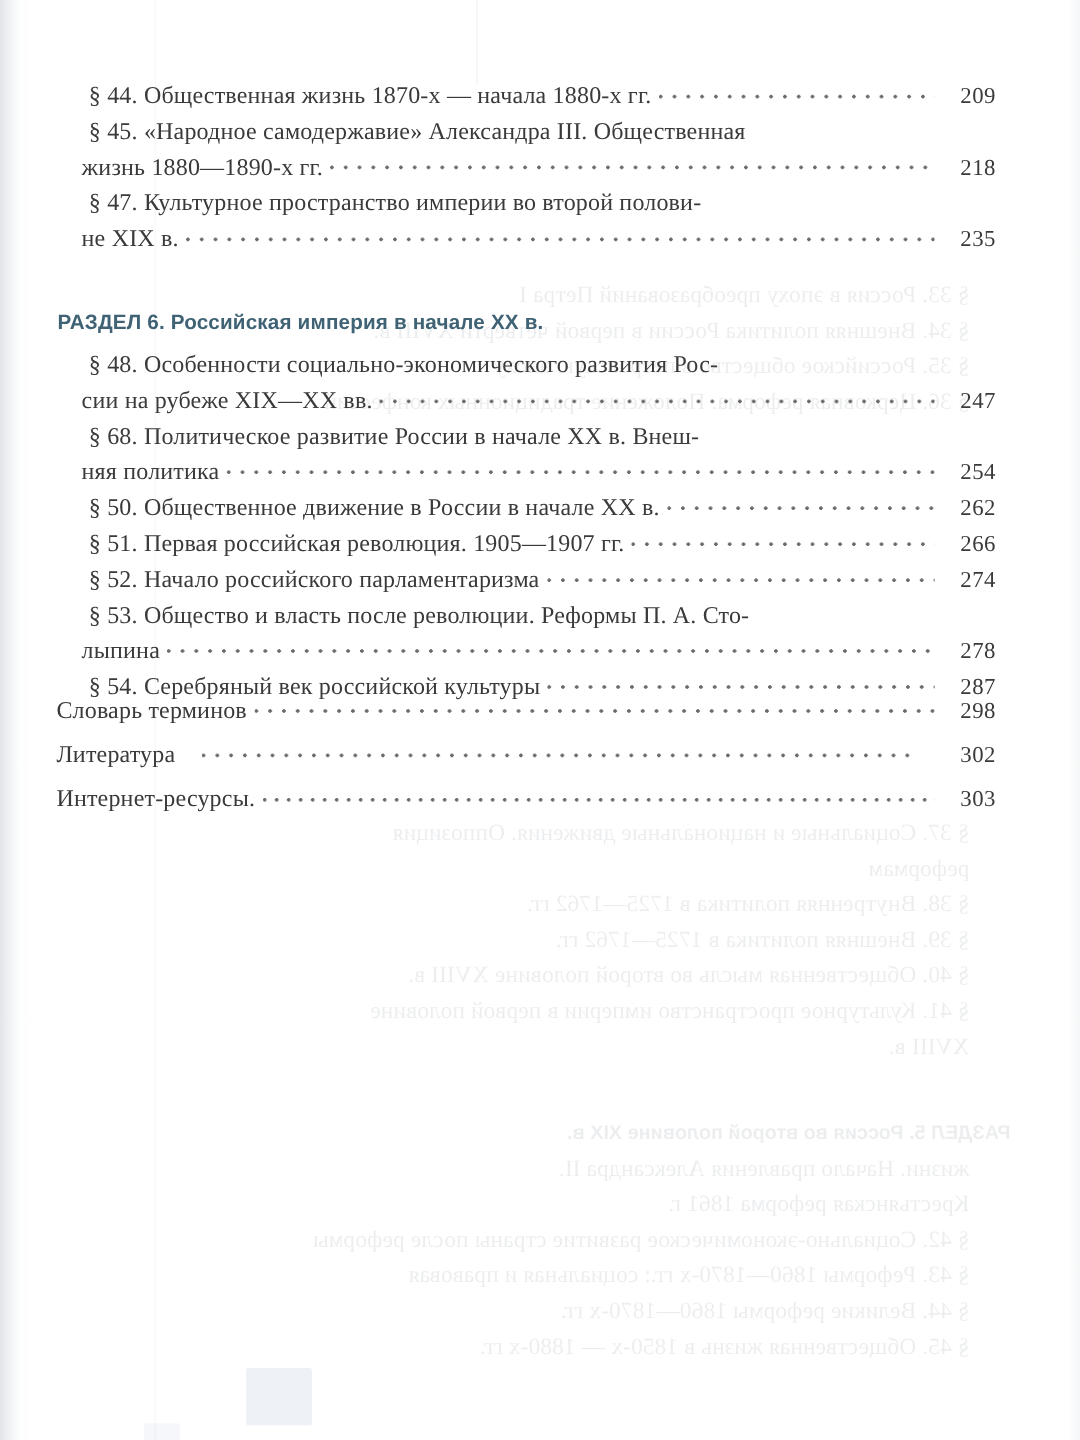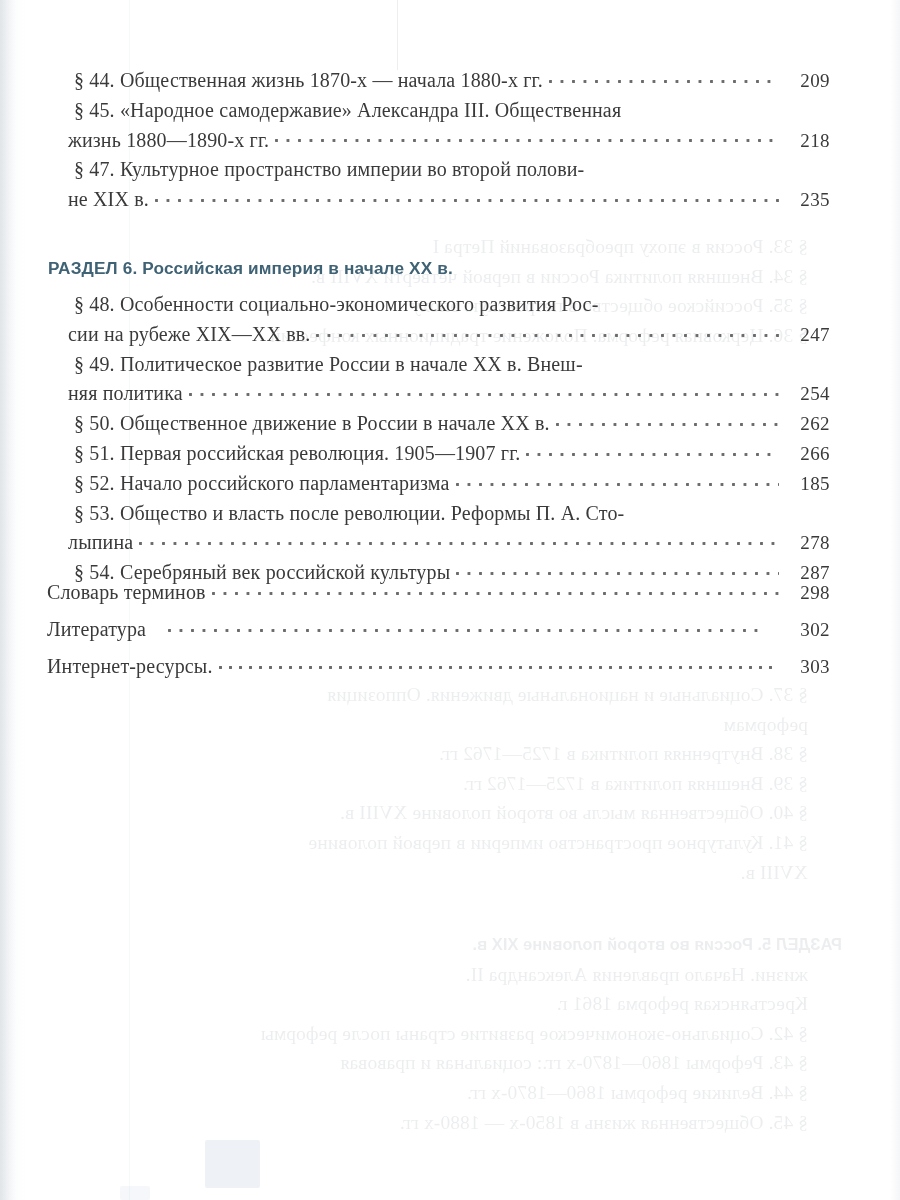--- a/index.html
+++ b/index.html
@@ -221,21 +221,21 @@
         <span class="label">§ 48. Особенности социально-экономического развития Рос-</span>
         <span class="leader none"></span>
         <span class="pageno empty"></span>
       </div>
       <div class="entry cont">
         <span class="label">сии на рубеже XIX—XX вв.</span>
         <span class="leader"></span>
         <span class="pageno">247</span>
       </div>
       <div class="entry">
-        <span class="label">§ 49. Политическое развитие России в начале XX в. Внеш-</span>
+        <span class="label">§ 68. Политическое развитие России в начале XX в. Внеш-</span>
         <span class="leader none"></span>
         <span class="pageno empty"></span>
       </div>
       <div class="entry cont">
         <span class="label">няя политика</span>
         <span class="leader"></span>
         <span class="pageno">254</span>
       </div>
       <div class="entry">
         <span class="label">§ 50. Общественное движение в России в начале XX в.</span>
@@ -243,21 +243,21 @@
         <span class="pageno">262</span>
       </div>
       <div class="entry">
         <span class="label">§ 51. Первая российская революция. 1905—1907 гг.</span>
         <span class="leader"></span>
         <span class="pageno">266</span>
       </div>
       <div class="entry">
         <span class="label">§ 52. Начало российского парламентаризма</span>
         <span class="leader"></span>
-        <span class="pageno">185</span>
+        <span class="pageno">274</span>
       </div>
       <div class="entry">
         <span class="label">§ 53. Общество и власть после революции. Реформы П. А. Сто-</span>
         <span class="leader none"></span>
         <span class="pageno empty"></span>
       </div>
       <div class="entry cont">
         <span class="label">лыпина</span>
         <span class="leader"></span>
         <span class="pageno">278</span>

